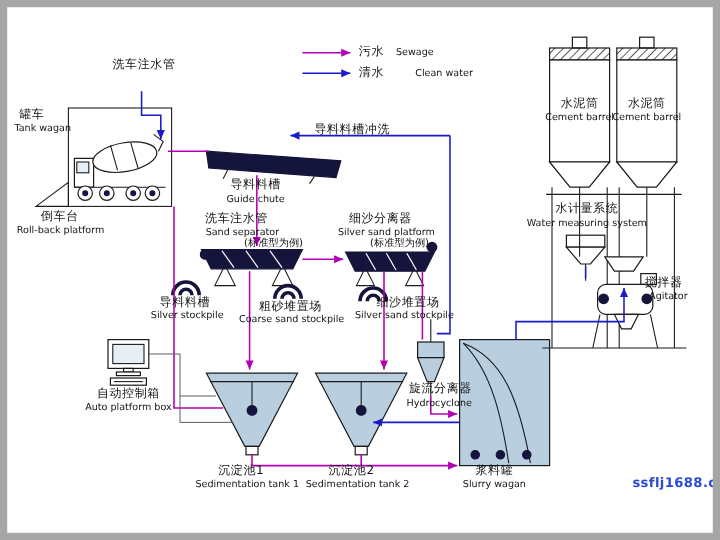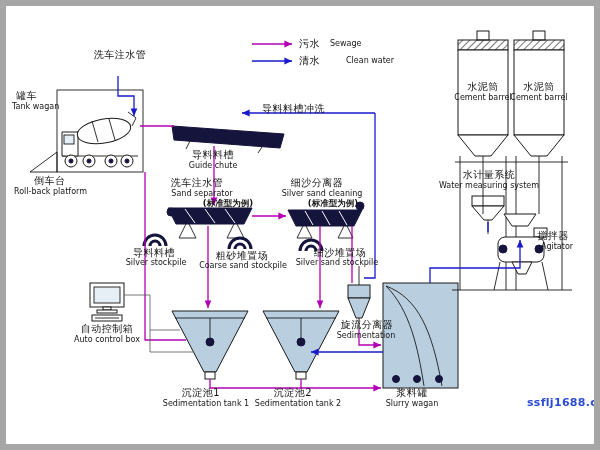--- a/index.html
+++ b/index.html
@@ -4,21 +4,21 @@
 <style>
   * { margin:0; padding:0; box-sizing:border-box; }
   html,body { width:600px; height:450px; background:#fff; font-family:"DejaVu Sans", sans-serif; }
   .page { position:relative; width:600px; height:450px; background:#fff; overflow:hidden; }
   .frame-border { position:absolute; inset:0; border:6px solid #a6a6a6; pointer-events:none; z-index:5; }
   svg.canvas { position:absolute; left:0; top:0; z-index:1; }
   .lbl { position:absolute; white-space:nowrap; color:#141414; text-align:center;
          transform:translateX(-50%); z-index:2; line-height:1.05; }
   .cn { font-size:10px; letter-spacing:0.5px; }
   .en { font-size:8px; }
-  .sm { font-size:8.5px; letter-spacing:0;font-weight:bold; }
+  .sm { font-size:8.5px; letter-spacing:0; }
   .la { transform:none; text-align:left; }
   .watermark { position:absolute; z-index:3; font-size:11px; font-weight:bold;
                color:var(--watermark); letter-spacing:0.3px; }
   
   .ln   { stroke:#1a1a1a; stroke-width:0.9; fill:none; }
   .pipe-s { stroke:var(--sewage); stroke-width:1.3; fill:none; }
   .pipe-c { stroke:var(--clean);  stroke-width:1.3; fill:none; }
   .wire { stroke:#555; stroke-width:0.8; fill:none; }
   .shape-dark  { fill:var(--dark_metal); stroke:var(--dark_metal); stroke-width:1; }
   .shape-tank  { fill:var(--tank_fill); stroke:#1a1a1a; stroke-width:1; }
@@ -234,40 +234,40 @@
 
   <div class="lbl cn la" style="left:262px;top:104px">导料料槽冲洗</div>
   <div class="lbl cn" style="left:213px;top:150px">导料料槽</div>
   <div class="lbl en" style="left:213px;top:162px">Guide chute</div>
 
   <div class="lbl cn" style="left:197px;top:178px">洗车注水管</div>
   <div class="lbl en" style="left:202px;top:190px">Sand separator</div>
   <div class="lbl sm" style="left:228px;top:199px">(标准型为例)</div>
 
   <div class="lbl cn" style="left:317px;top:178px">细沙分离器</div>
-  <div class="lbl en" style="left:322px;top:190px">Silver sand cleaning</div>
+  <div class="lbl en" style="left:322px;top:190px">Silver sand platform</div>
   <div class="lbl sm" style="left:333px;top:199px">(标准型为例)</div>
 
   <div class="lbl cn" style="left:154px;top:248px">导料料槽</div>
   <div class="lbl en" style="left:156px;top:259px">Silver stockpile</div>
   <div class="lbl cn" style="left:242px;top:251px">粗砂堆置场</div>
   <div class="lbl en" style="left:243px;top:262px">Coarse sand stockpile</div>
   <div class="lbl cn" style="left:340px;top:248px">细沙堆置场</div>
   <div class="lbl en" style="left:337px;top:259px">Silver sand stockpile</div>
 
   <div class="lbl cn" style="left:107px;top:324px">自动控制箱</div>
-  <div class="lbl en" style="left:107px;top:336px">Auto control box</div>
+  <div class="lbl en" style="left:107px;top:336px">Auto platform box</div>
 
   <div class="lbl cn" style="left:201px;top:388px">沉淀池1</div>
   <div class="lbl en" style="left:206px;top:400px">Sedimentation tank 1</div>
   <div class="lbl cn" style="left:293px;top:388px">沉淀池2</div>
   <div class="lbl en" style="left:298px;top:400px">Sedimentation tank 2</div>
 
   <div class="lbl cn" style="left:367px;top:320px">旋流分离器</div>
-  <div class="lbl en" style="left:366px;top:332px">Sedimentation</div>
+  <div class="lbl en" style="left:366px;top:332px">Hydrocyclone</div>
 
   <div class="lbl cn" style="left:412px;top:388px">浆料罐</div>
   <div class="lbl en" style="left:412px;top:400px">Slurry wagan</div>
 
   <div class="lbl cn" style="left:483px;top:82px">水泥筒</div>
   <div class="lbl en" style="left:483px;top:94px">Cement barrel</div>
   <div class="lbl cn" style="left:539px;top:82px">水泥筒</div>
   <div class="lbl en" style="left:539px;top:94px">Cement barrel</div>
 
   <div class="lbl cn" style="left:489px;top:170px">水计量系统</div>

